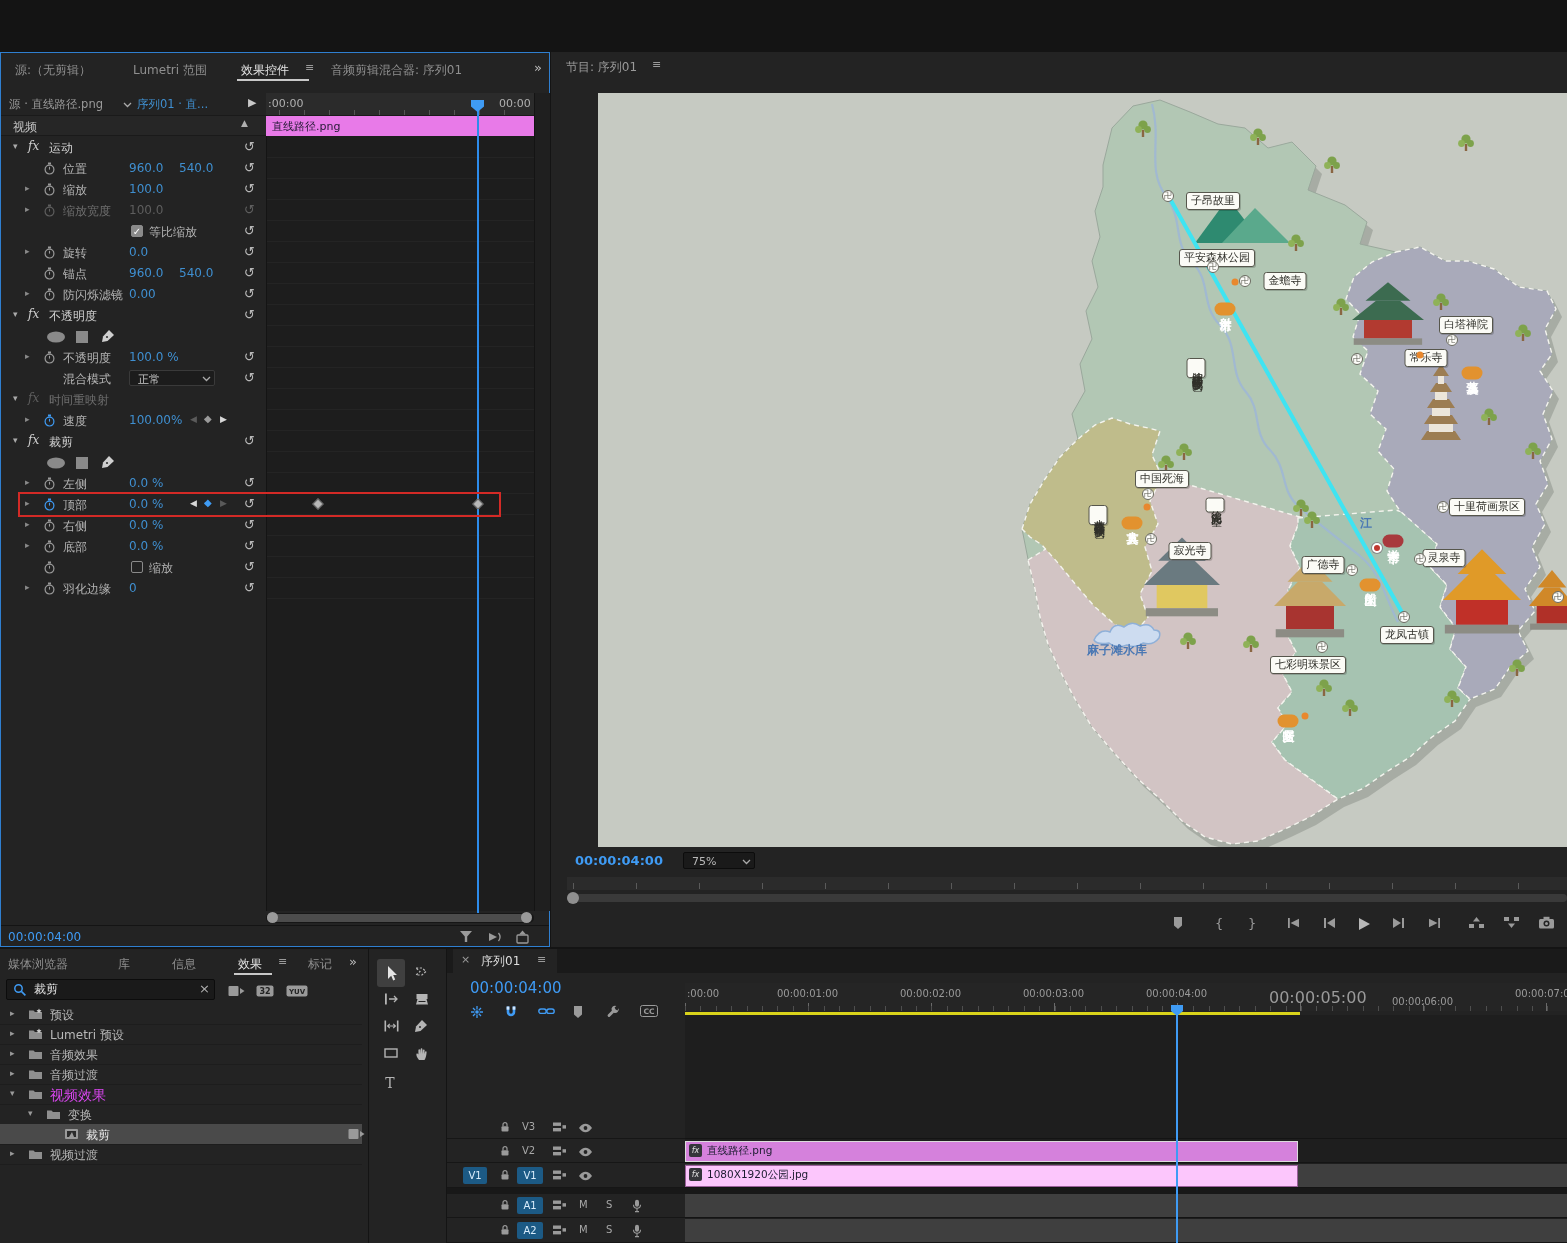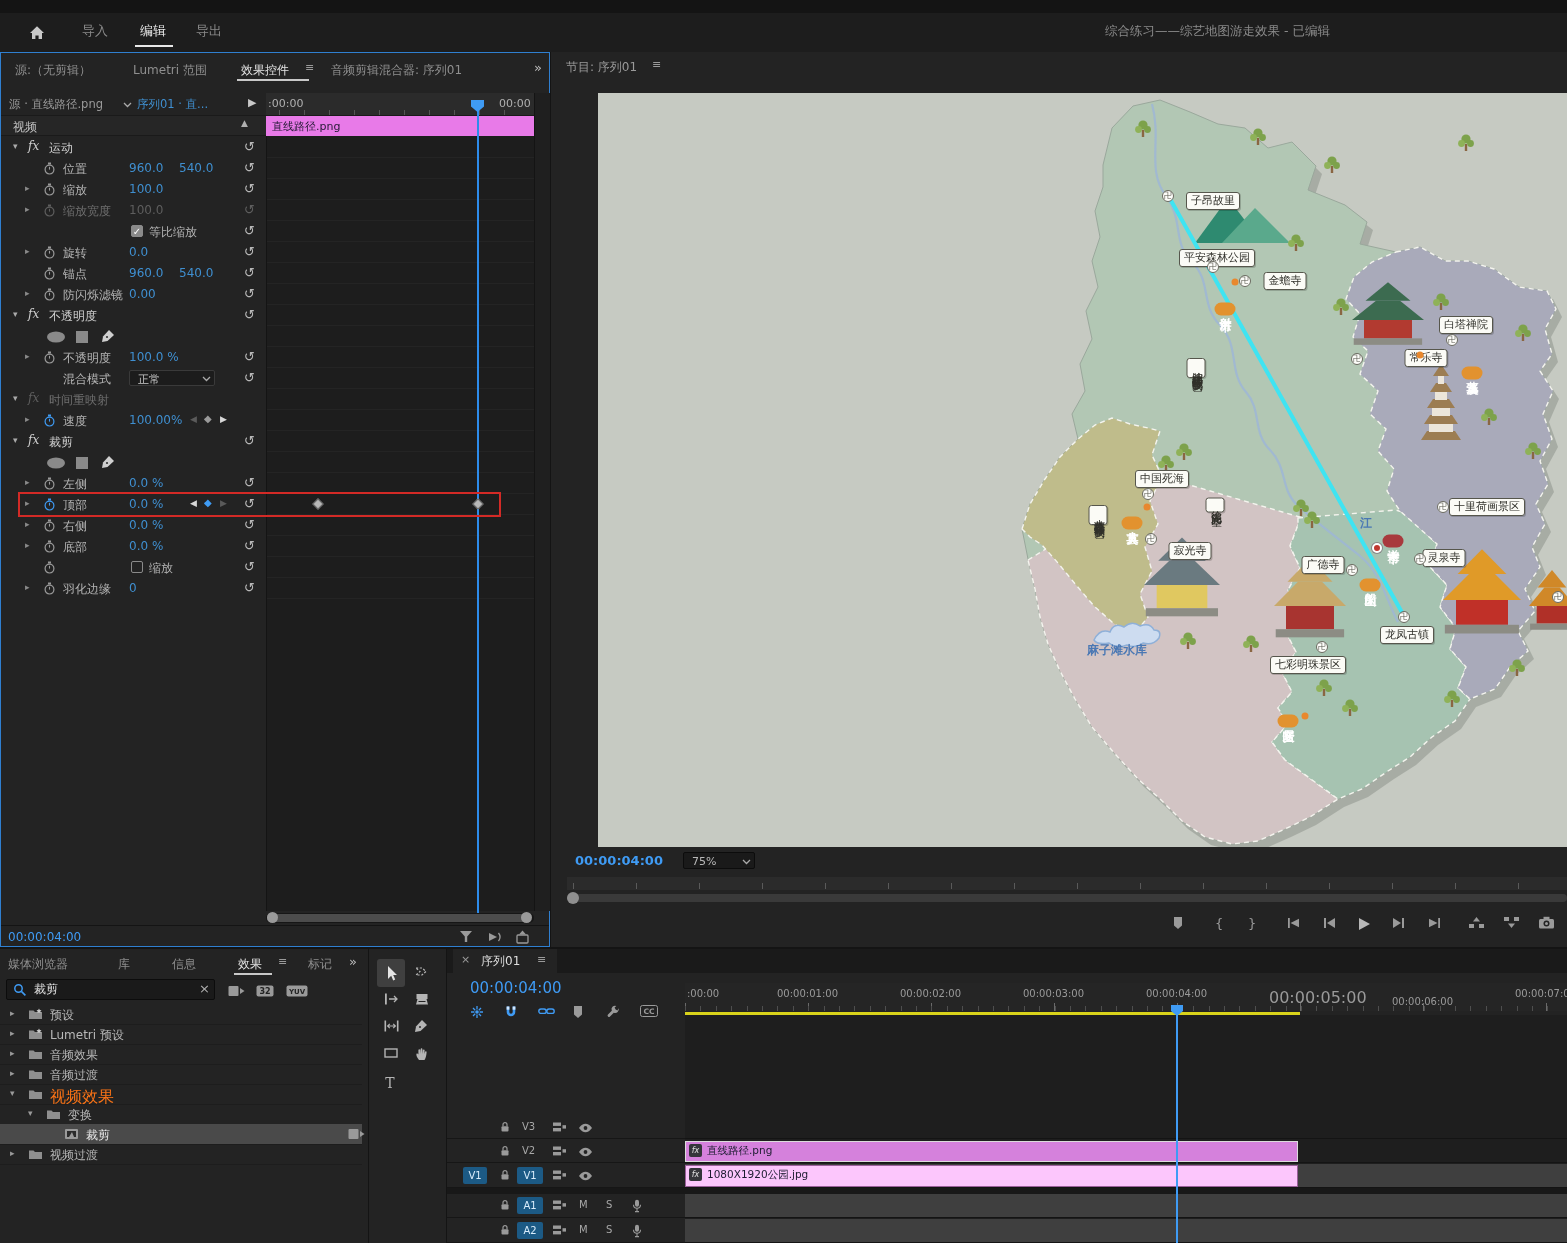--- a/index.html
+++ b/index.html
@@ -16,32 +16,20 @@
   .mmark{position:absolute;transform:translate(-50%,-50%);width:12px;height:12px;border-radius:50%;background:#fdfdfa;border:1px solid #6a6a60;color:#55554a;font-size:8px;line-height:10px;text-align:center;z-index:7}
   .mdot{position:absolute;transform:translate(-50%,-50%);width:7px;height:7px;border-radius:50%;background:#e8882e;z-index:7}
   .wlabel{position:absolute;transform:translate(-50%,-50%);color:#4a78b4;font-size:12px;font-weight:bold;white-space:nowrap;z-index:6}
   .chip{position:absolute;border-radius:2px;font-size:10px;text-align:center}
   .kf{position:absolute;transform:translate(-50%,-50%) rotate(45deg);width:8px;height:8px;background:#b8b8b8;border:1px solid #666;z-index:5}
 </style>
 </head>
 <body>
 
 <div id="root">
-  <div id="abar" style="position:absolute;left:0;top:13px;width:1567px;height:39px;background:#1d1d1d">
-      <span class="ic" style="position:absolute;left:28px;top:11px;">
-        <svg width="18" height="16" viewBox="0 0 18 16" style="display:block">
-          <path d="M9 2.2 16 9h-2v6h-3.4v-3.6H7.4V15H4V9H2z" fill="#c9c9c9"></path>
-        </svg>
-      </span>
-      <span class="txt" style="left:82px;top:9px;font-size:13px;color:#8a8a8a">导入</span>
-      <span class="txt" style="left:140px;top:9px;font-size:13px;color:#e8e8e8">编辑</span>
-      <span class="abs" style="position:absolute;left:135px;top:32px;width:38px;height:2px;background:#e8e8e8"></span>
-      <span class="txt" style="left:196px;top:9px;font-size:13px;color:#8a8a8a">导出</span>
-      <span class="txt" style="left:1105px;top:10px;font-size:12.5px;color:#8a8a8a">综合练习——综艺地图游走效果 - 已编辑</span>
-    </div>
   <div id="ecp" style="position:absolute;left:0;top:52px;width:550px;height:895px;background:#232323;border:1px solid #2f7fd0">
       <span class="txt" style="left:14px;top:9px;font-size:12px;color:#8f8f8f">源:（无剪辑）</span>
       <span class="txt" style="left:132px;top:9px;font-size:12px;color:#8f8f8f">Lumetri 范围</span>
       <span class="txt" style="left:240px;top:9px;font-size:12px;color:#e4e4e4">效果控件</span>
       <span class="abs" style="position:absolute;left:236px;top:26px;width:72px;height:2px;background:#c8c8c8"></span>
       <span class="txt" style="left:304px;top:8px;color:#9a9a9a;font-size:11px">≡</span>
       <span class="txt" style="left:330px;top:9px;font-size:12px;color:#8f8f8f">音频剪辑混合器: 序列01</span>
       <span class="txt" style="left:533px;top:7px;font-size:13px;color:#bbb">»</span>
       <div class="abs" style="position:absolute;left:0px;top:40px;width:265px;height:23px;background:#232323;border-bottom:1px solid #1a1a1a"></div>
       <span class="txt" style="left:8px;top:44px;font-size:11.5px;color:#9a9a9a">源 · 直线路径.png</span>
@@ -775,21 +763,21 @@
         </svg>
       </span>
       <span class="txt" style="left:50px;top:118px;font-size:12px;color:#b8b8b8">音频过渡</span>
       <span class="abs" style="position:absolute;left:0px;top:135px;width:362px;height:1px;background:#1d1d1d"></span>
       <span class="txt" style="left:10px;top:139px;font-size:9px;color:#9a9a9a">▾</span>
       <span class="ic" style="position:absolute;left:28px;top:139px;">
         <svg width="15" height="12" viewBox="0 0 15 12" style="display:block">
           <path d="M1 2.5h4.5L7 4h7v7H1z" fill="#8f8f8f"></path>
         </svg>
       </span>
-      <span class="txt" style="left:50px;top:138px;font-size:16px;color:#f97316">视频效果</span>
+      <span class="txt" style="left:50px;top:138px;font-size:14px;color:#d946ef">视频效果</span>
       <span class="abs" style="position:absolute;left:0px;top:155px;width:362px;height:1px;background:#1d1d1d"></span>
       <span class="txt" style="left:28px;top:159px;font-size:9px;color:#9a9a9a">▾</span>
       <span class="ic" style="position:absolute;left:46px;top:159px;">
         <svg width="15" height="12" viewBox="0 0 15 12" style="display:block">
           <path d="M1 2.5h4.5L7 4h7v7H1z" fill="#8f8f8f"></path>
         </svg>
       </span>
       <span class="txt" style="left:68px;top:158px;font-size:12px;color:#b8b8b8">变换</span>
       <span class="abs" style="position:absolute;left:0px;top:175px;width:362px;height:1px;background:#1d1d1d"></span>
       <div class="abs" style="position:absolute;left:0px;top:175px;width:362px;height:20px;background:#4a4a4a"></div>

